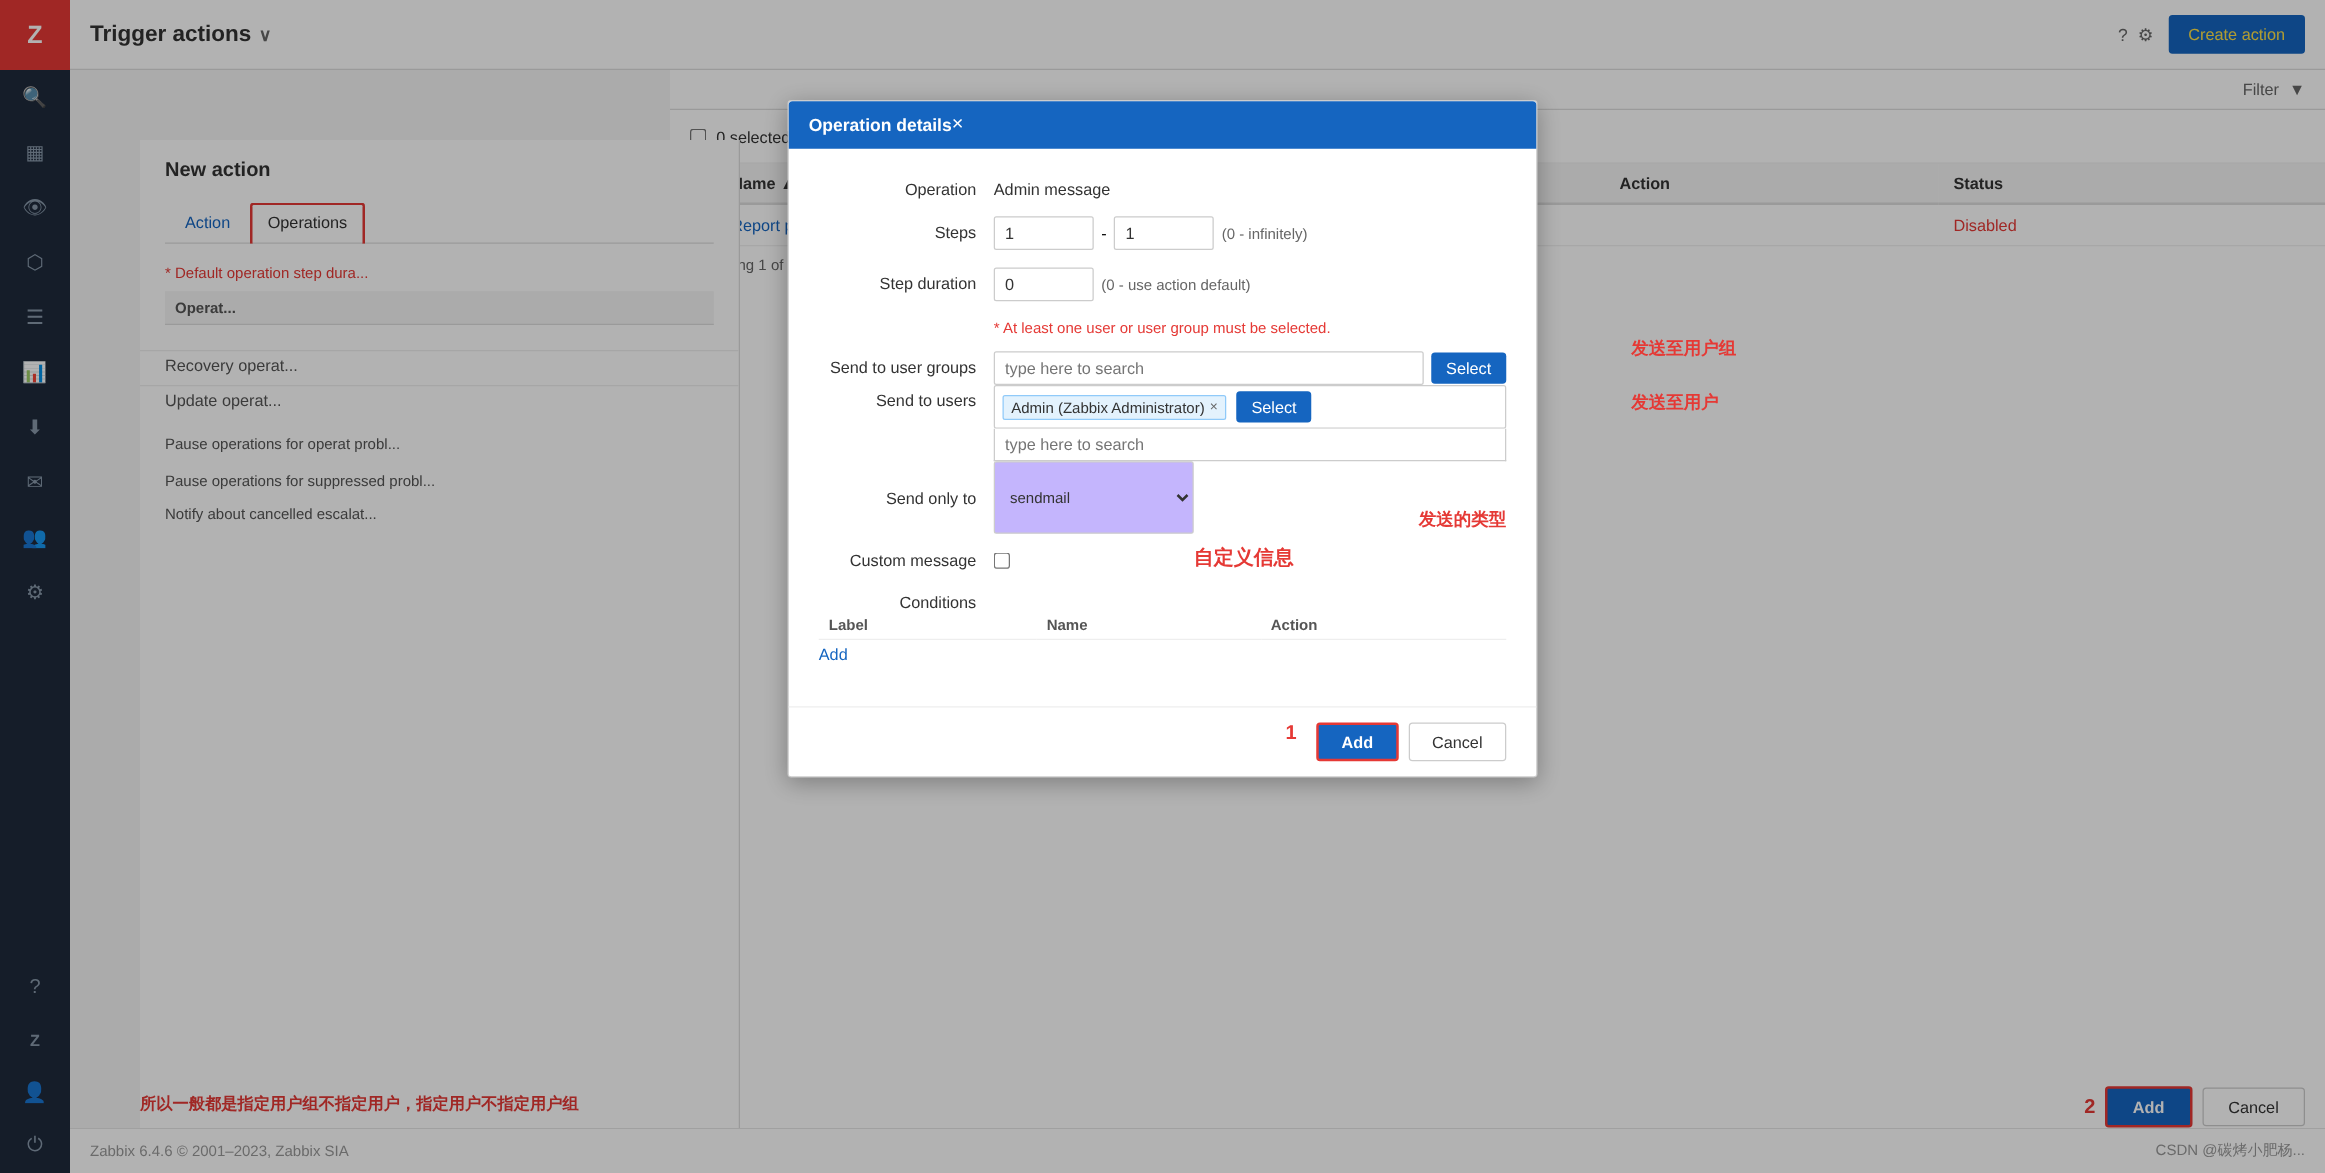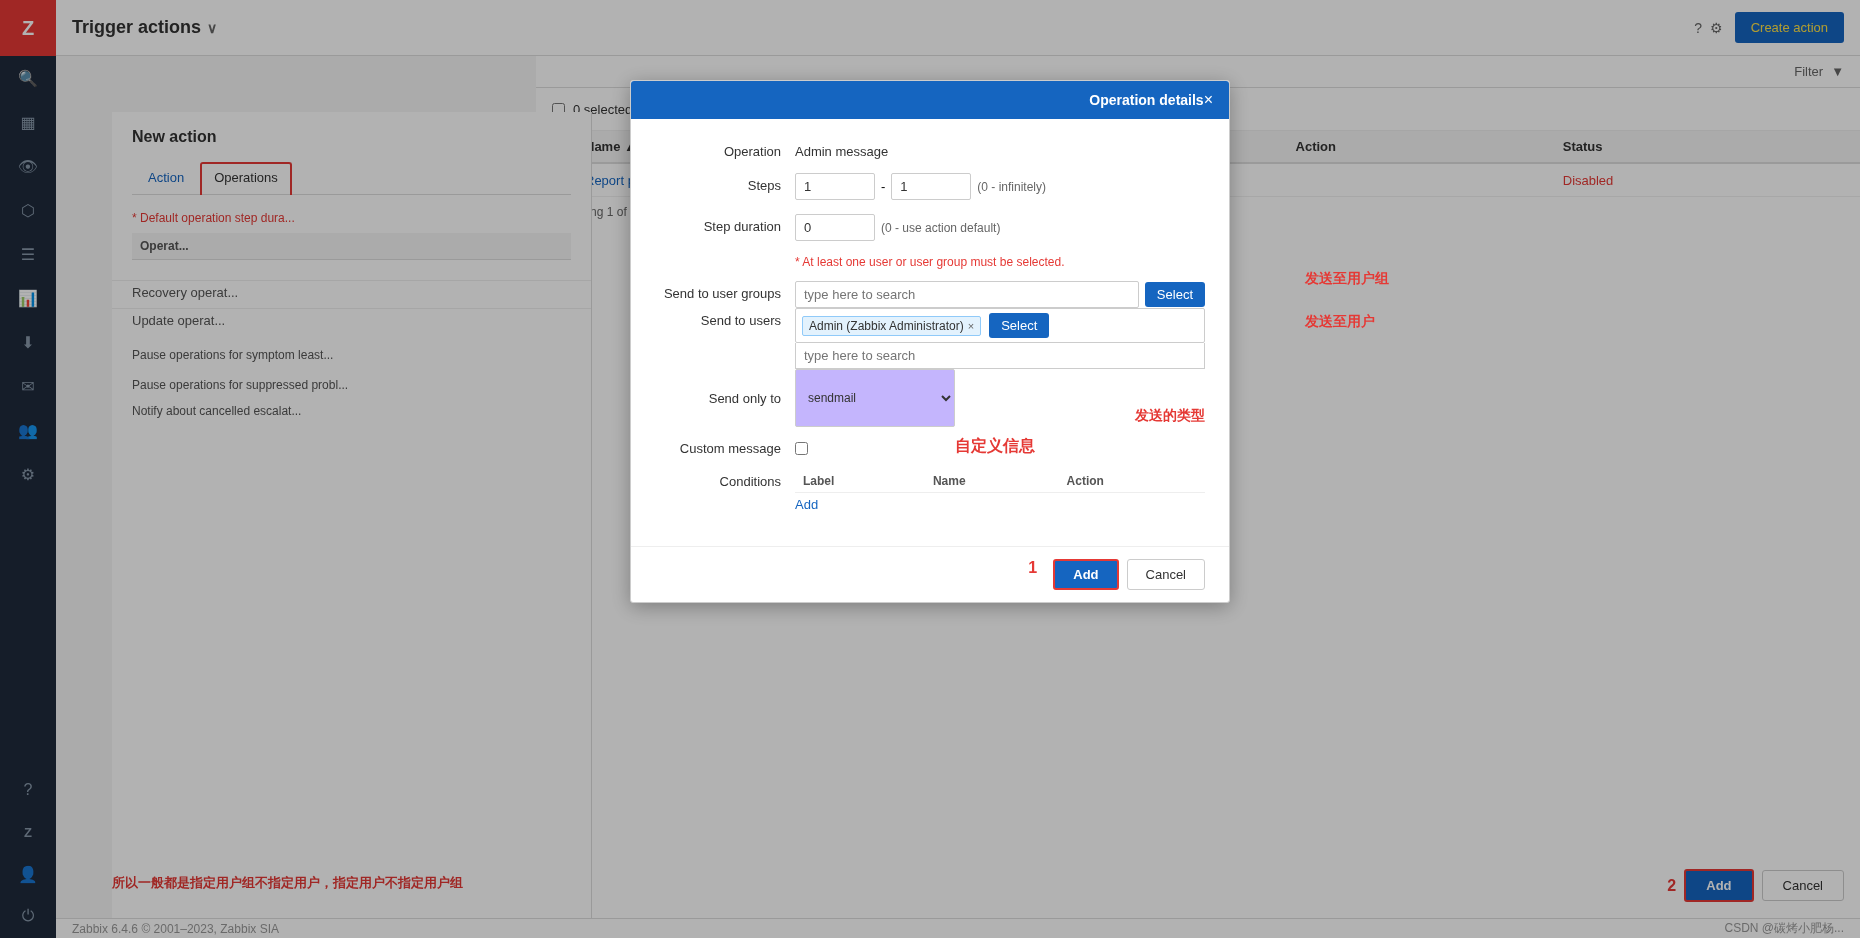--- a/index.html
+++ b/index.html
@@ -82,21 +82,21 @@
     .modal-overlay {
       position: fixed; top: 0; left: 0; right: 0; bottom: 0;
       background: rgba(0,0,0,0.3); z-index: 200; display: flex; align-items: flex-start; justify-content: center; padding-top: 80px;
     }
     .modal {
       background: #fff; border: 1px solid #ccc; border-radius: 3px;
       width: 600px; box-shadow: 0 4px 20px rgba(0,0,0,0.3);
     }
     .modal-header {
       background: #1565c0; color: #fff; padding: 10px 16px;
-      display: flex; align-items: center; justify-content: flex-end;
+      display: flex; align-items: center; justify-content: flex-start;
       border-radius: 3px 3px 0 0;
     }
     .modal-header-title { font-size: 14px; font-weight: bold; }
     .modal-close { color: #fff; cursor: pointer; font-size: 16px; background: none; border: none; }
     .modal-body { padding: 20px 24px; }
 
     .modal-form-row { display: flex; align-items: flex-start; margin-bottom: 14px; }
     .modal-form-label { width: 140px; text-align: right; padding-right: 14px; padding-top: 5px; color: #333; font-size: 13px; flex-shrink: 0; }
     .modal-form-value { flex: 1; color: #333; padding-top: 5px; }
 
@@ -162,21 +162,21 @@
       background: #1565c0; color: #fff; border: 2px solid #e53935; padding: 7px 20px;
       border-radius: 3px; cursor: pointer; font-size: 13px; font-weight: bold;
     }
     .btn-cancel-bottom {
       background: #fff; color: #333; border: 1px solid #ccc; padding: 7px 20px;
       border-radius: 3px; cursor: pointer; font-size: 13px;
     }
 
     
     .page-footer {
-      position: fixed; bottom: 0; left: 56px; right: 0; height: 20px;
+      position: fixed; bottom: 0; left: 56px; right: 0; height: 36px;
       background: #fff; border-top: 1px solid #ddd;
       display: flex; align-items: center; justify-content: space-between;
       padding: 0 16px; font-size: 12px; color: #999; z-index: 50; text-align: right;
     }
 
     
     .selected-bar {
       display: flex; align-items: center; gap: 8px; padding: 8px 16px;
       font-size: 13px; color: #333; border-bottom: 1px solid #eee;
     }
@@ -235,21 +235,21 @@
           <tr>
             <th>Operat...</th>
           </tr>
         </thead>
       </table>
     </div>
 
     <div style="padding: 4px 20px 8px; font-size:13px; color:#555; border-top: 1px solid #eee;">Recovery operat...</div>
     <div style="padding: 4px 20px 8px; font-size:13px; color:#555; border-top: 1px solid #eee;">Update operat...</div>
 
-    <div style="padding:12px 20px; font-size:12px; color:#555;">Pause operations for symptom least...</div>
+    <div style="padding:12px 20px; font-size:12px; color:#555;">Pause operations for operat probl...</div>
     <div style="padding:4px 20px; font-size:12px; color:#555;">Pause operations for suppressed probl...</div>
     <div style="padding:8px 20px; font-size:12px; color:#555;">Notify about cancelled escalat...</div>
   </div>
 
   <div style="position:absolute; left:480px; top:0; right:0; bottom:0; background:#fff;">
 
     <div class="filter-bar">
       <span class="filter-label">Filter</span>
       <span class="filter-icon">▼</span>
     </div>
@@ -369,21 +369,21 @@
 
       <div class="custom-msg-row">
         <div class="custom-msg-label">Custom message</div>
         <div class="custom-msg-content">
           <input type="checkbox" style="">
         </div>
       </div>
 
       <div style="position:absolute; margin-left:300px; margin-top:-34px; color:#e53935; font-size:16px; font-weight:bold;">自定义信息</div>
 
-      <div style="display:flex; margin-bottom:14px;">
+      <div style="display:flex; margin-bottom:14px;flex-direction:column;">
         <div style="width:140px; text-align:right; padding-right:14px; color:#333; font-size:13px; padding-top:4px; flex-shrink:0;">Conditions</div>
         <div style="flex:1;">
           <table class="conditions-table">
             <thead>
               <tr>
                 <th>Label</th>
                 <th>Name</th>
                 <th>Action</th>
               </tr>
             </thead>

